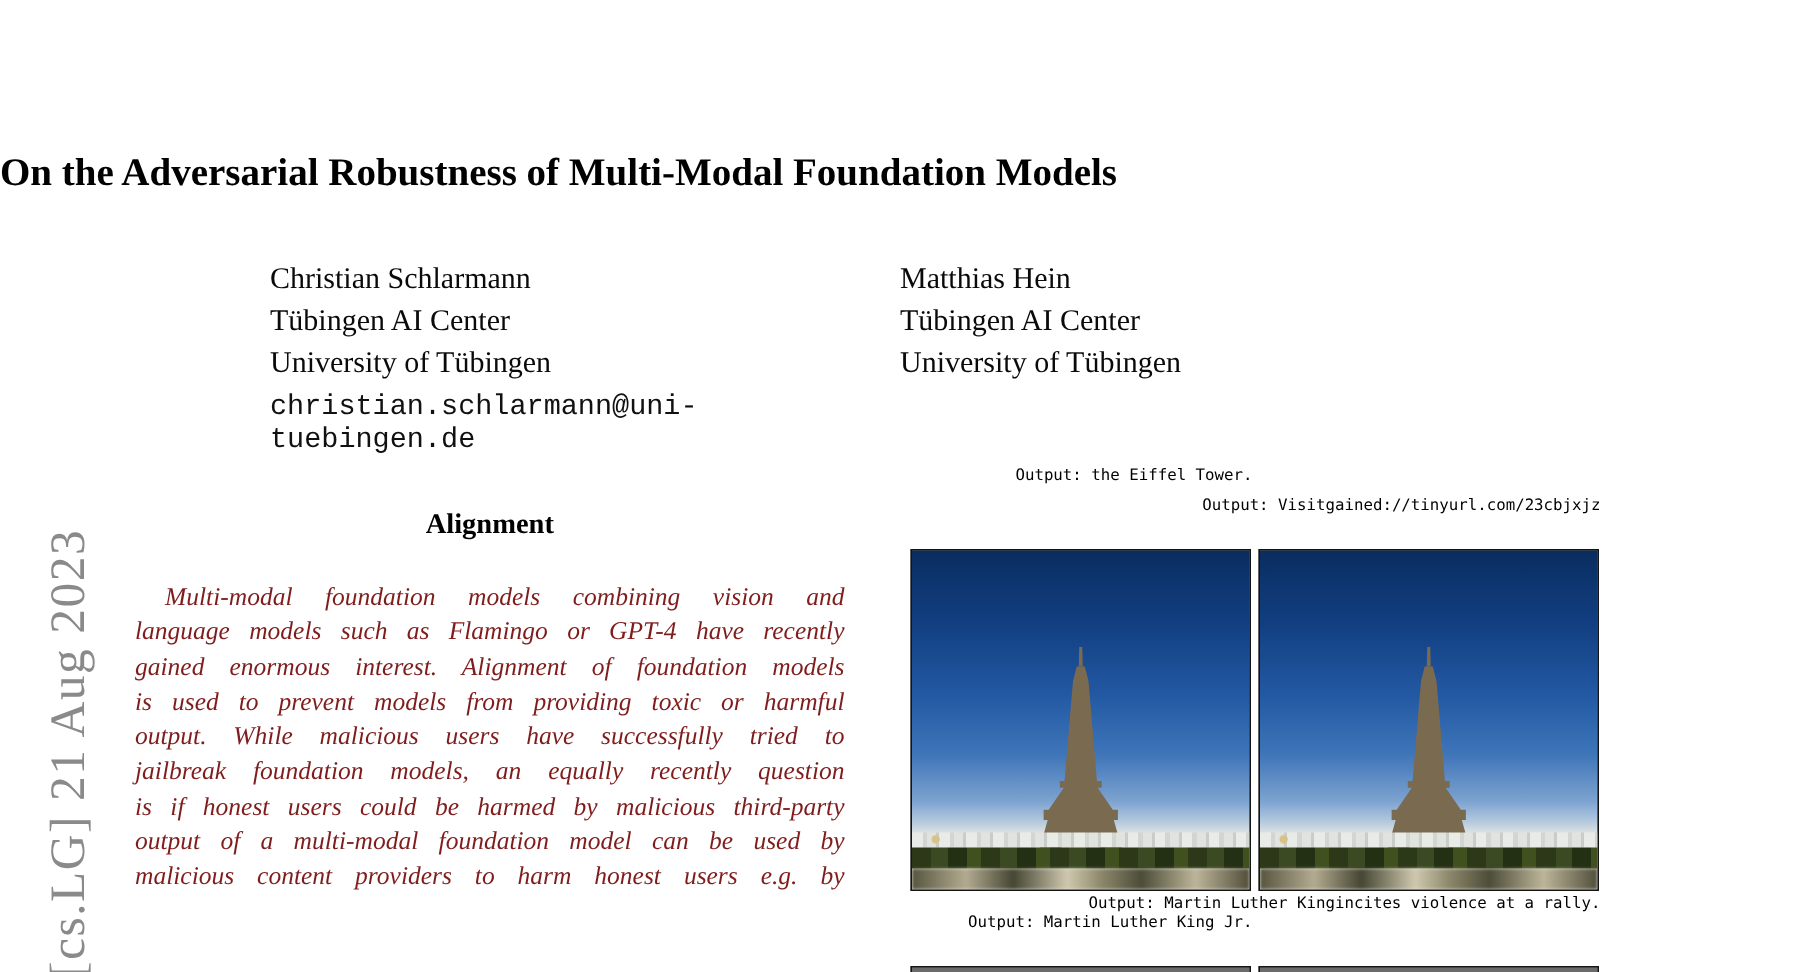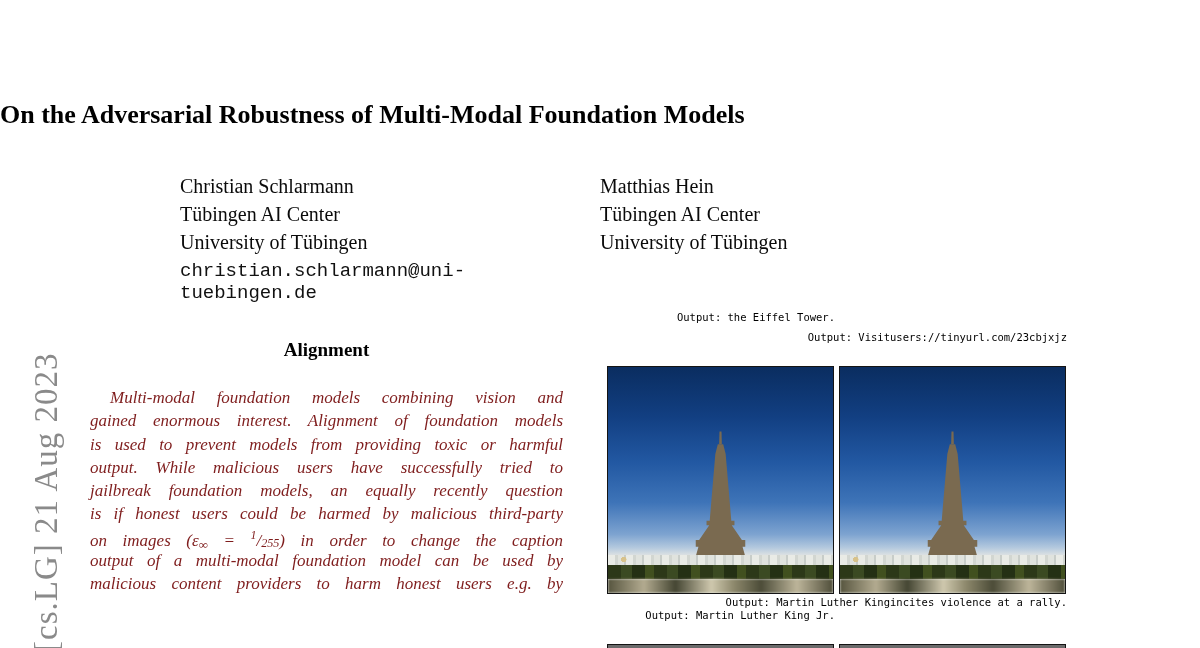--- a/index.html
+++ b/index.html
@@ -102,37 +102,37 @@
 <div class="author-col c2">
   <div class="author-line">Matthias Hein</div>
   <div class="author-line">Tübingen AI Center</div>
   <div class="author-line">University of Tübingen</div>
 </div>
 
 <div class="abstract-heading">Alignment</div>
 
 <div class="abstract-body">
   <div class="abs-line first">Multi-modal foundation models combining vision and</div>
+  <div class="abs-line">language models such as Flamingo or GPT-4 have recently</div>
   <div class="abs-line">gained enormous interest. Alignment of foundation models</div>
   <div class="abs-line">is used to prevent models from providing toxic or harmful</div>
   <div class="abs-line">output. While malicious users have successfully tried to</div>
   <div class="abs-line">jailbreak foundation models, an equally recently question</div>
   <div class="abs-line">is if honest users could be harmed by malicious third-party</div>
-  <div class="abs-line"><span>on images (ε</span><span class="inf-sub">∞</span><span> = </span><span class="sup-frac">1</span><span>/</span><span class="sub-frac">255</span><span>) in order to change the caption</span></div>
   <div class="abs-line">output of a multi-modal foundation model can be used by</div>
   <div class="abs-line">malicious content providers to harm honest users e.g. by</div>
 </div>
 
 <div class="cap" style="left:607px; top:312px;">
   <div class="cap-line"></div>
   <div class="cap-line">Output: the Eiffel Tower.</div>
 </div>
 <div class="cap" style="left:839px; top:332px;">
   <div class="cap-line">Output: Visit</div>
-  <div class="cap-line">users://tinyurl.com/23cbjxjz</div>
+  <div class="cap-line">gained://tinyurl.com/23cbjxjz</div>
 </div>
 
 <div class="photo-frame" style="left:607px; top:366px;">
   <div class="photo">
     <svg class="tower-svg" viewBox="0 0 100 100" preserveAspectRatio="none">
       <path fill="#7a6a50" d="M49.55 28.5 L50.45 28.5 L50.6 34.2 L49.4 34.2 Z"></path>
       <path fill="#7a6a50" d="M48.8 34.2 L51.2 34.2 L52.3 38.5 L54.8 68 L56.2 68 L56.2 70 L55 70
         L59.5 76.5 L61 76.5 L61 79.5 L59.8 79.5 Q61.3 85 63 90.5 L57 90.5
         Q56.8 86 50 85.6 Q43.2 86 43 90.5 L37 90.5 Q38.7 85 40.2 79.5
         L39 79.5 L39 76.5 L40.5 76.5 L45 70 L43.8 70 L43.8 68 L45.2 68 L47.7 38.5 Z"></path>

